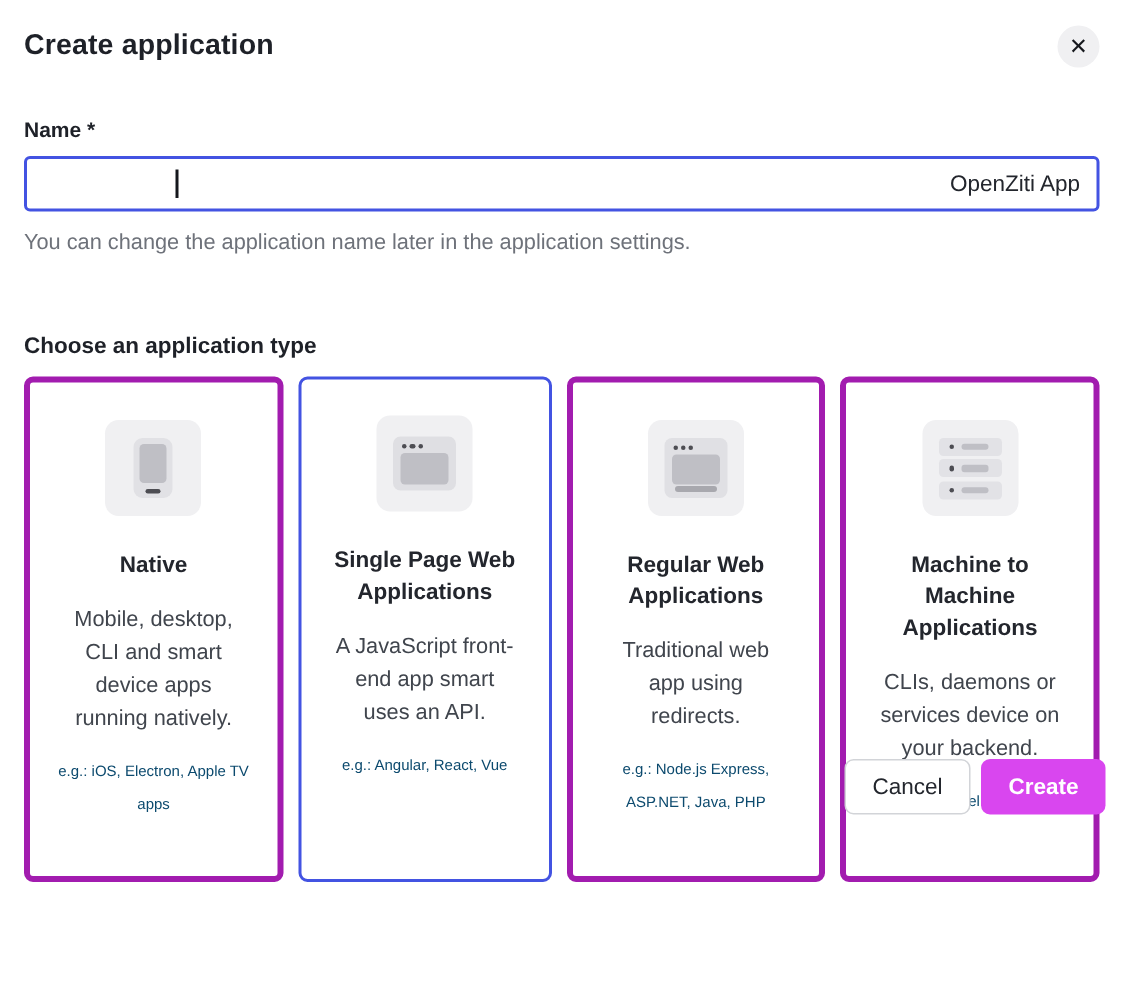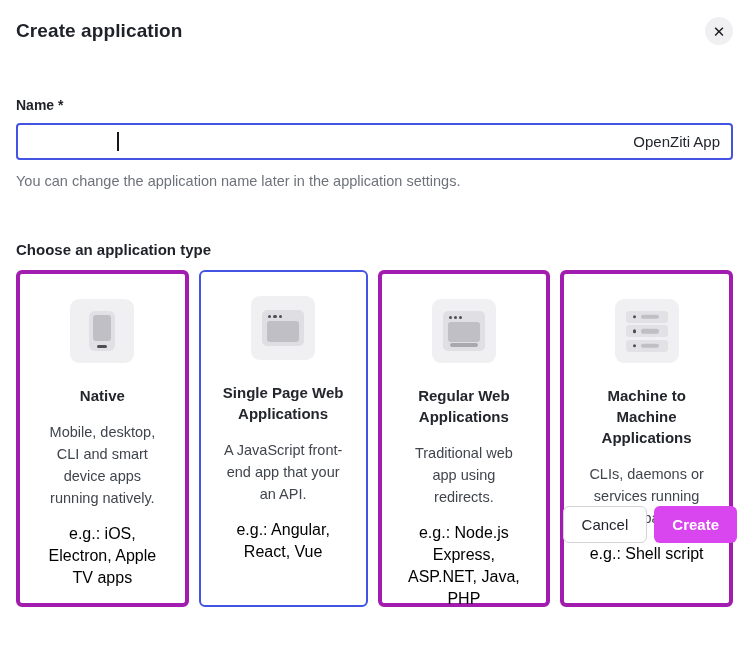--- a/index.html
+++ b/index.html
@@ -19,21 +19,21 @@
   .modal-title { font-size: 19px; font-weight: 700; color: #1e2128; letter-spacing: .1px; }
   .close-btn {
     width: 28px; height: 28px; border-radius: 50%;
     background: #f0f0f2; border: none; cursor: pointer;
     display: flex; align-items: center; justify-content: center;
     font-size: 15px; color: #16181d; line-height: 1;
     font-family: "Liberation Sans", sans-serif;
   }
 
   
-  .field-label { margin-top: 52px; font-size: 14px; font-weight: 600; color: #1e2128; }
+  .field-label { margin-top: 33px; font-size: 14px; font-weight: 600; color: #1e2128; }
   .input-wrap { position: relative; margin-top: 10px; }
   .text-input {
     width: 100%; height: 37px;
     border: 2px solid #4353e2; border-radius: 4px;
     padding: 0 11px; font-size: 15px; color: #23262d;
     font-family: "Liberation Sans", sans-serif;
     outline: none; background: #fff; text-align: right;
   }
   .caret {
     position: absolute; left: 101px; top: 9px;
@@ -83,21 +83,21 @@
   .card-title {
     margin: 22px auto 0; max-width: 122px;
     font-size: 15px; font-weight: 600; color: #23262d; line-height: 21px;
   }
   .card-desc {
     margin: 15px auto 0; max-width: 122px;
     font-size: 14.5px; color: #40454d; line-height: 22px;
   }
   .card-examples {
     margin: 14px auto 0; max-width: 132px;
-    font-size: 16px; color: #000000; line-height: 22px;
+    font-size: 10px; color: #0c4a6e; line-height: 22px;
   }
 
   
   .footer {
     position: absolute; right: 12px; bottom: 13px;
     display: flex; gap: 7px;
   }
   .btn {
     height: 37px; padding: 0 18px; border-radius: 6px;
     font-size: 15px; cursor: pointer;
@@ -151,21 +151,21 @@
         <div class="win">
           <div class="win-dots">
               <i></i>
               <i></i>
               <i></i>
             </div>
           <div class="win-content"></div>
         </div>
       </div>
       <div class="card-title">Single Page Web Applications</div>
-      <div class="card-desc">A JavaScript front-end app that your an API.</div>
+      <div class="card-desc">A JavaScript front-end app smart uses an API.</div>
       <div class="card-examples">e.g.: Angular, React, Vue</div>
     </div>
 
     <div class="card">
       <div class="icon-tile">
         <div class="win2">
           <div class="win-dots">
               <i></i>
               <i></i>
               <i></i>
@@ -190,21 +190,21 @@
               <div class="stack-dot"></div>
               <div class="stack-bar"></div>
             </div>
           <div class="stack-row">
               <div class="stack-dot"></div>
               <div class="stack-bar"></div>
             </div>
         </div>
       </div>
       <div class="card-title">Machine to Machine Applications</div>
-      <div class="card-desc">CLIs, daemons or services running on your backend.</div>
+      <div class="card-desc">CLIs, daemons or services device on your backend.</div>
       <div class="card-examples">e.g.: Shell script</div>
     </div>
 
   </div>
 
   <div class="footer">
     <button class="btn btn-cancel">Cancel</button>
     <button class="btn btn-create">Create</button>
   </div>
 

